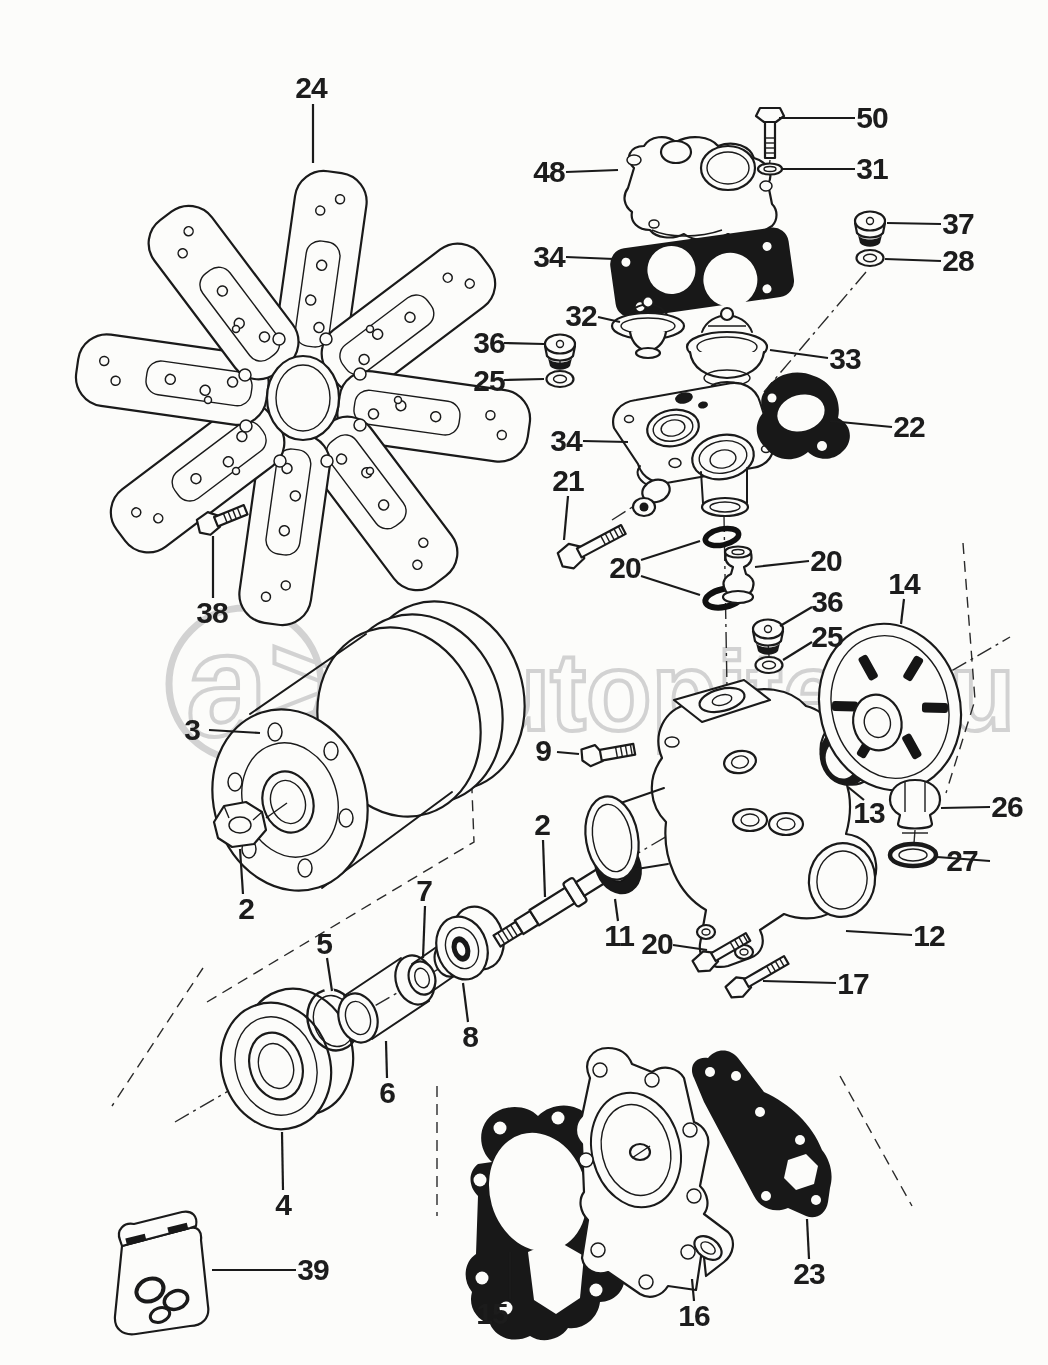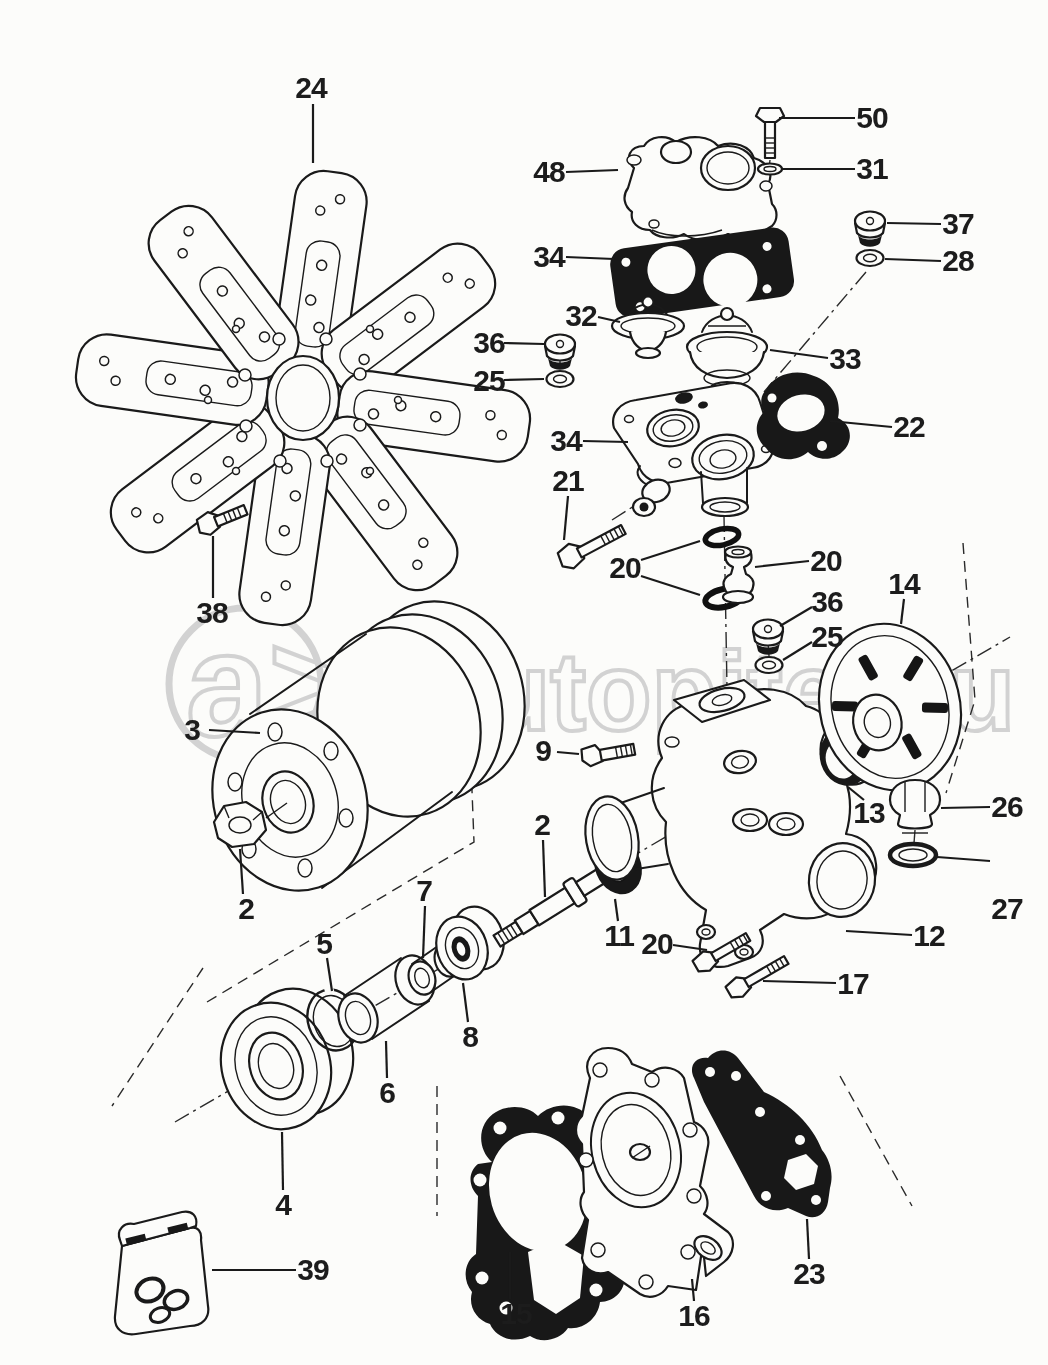--- a/index.html
+++ b/index.html
@@ -494,35 +494,35 @@
       <div class="callout" style="left: 489px; top: 381px;">25</div>
       <div class="callout" style="left: 566px; top: 441px;">34</div>
       <div class="callout" style="left: 909px; top: 427px;">22</div>
       <div class="callout" style="left: 568px; top: 481px;">21</div>
       <div class="callout" style="left: 625px; top: 568px;">20</div>
       <div class="callout" style="left: 826px; top: 561px;">20</div>
       <div class="callout" style="left: 904px; top: 584px;">14</div>
       <div class="callout" style="left: 827px; top: 602px;">36</div>
       <div class="callout" style="left: 827px; top: 637px;">25</div>
       <div class="callout" style="left: 1007px; top: 807px;">26</div>
-      <div class="callout" style="left: 1007px; top: 861px; margin-top: 48px;">27</div>
+      <div class="callout" style="left: 962px; top: 861px;">27</div>
       <div class="callout" style="left: 869px; top: 813px;">13</div>
       <div class="callout" style="left: 929px; top: 936px;">12</div>
       <div class="callout" style="left: 853px; top: 984px;">17</div>
       <div class="callout" style="left: 657px; top: 944px;">20</div>
       <div class="callout" style="left: 543px; top: 751px;">9</div>
       <div class="callout" style="left: 542px; top: 825px;">2</div>
       <div class="callout" style="left: 619px; top: 936px;">11</div>
       <div class="callout" style="left: 424px; top: 891px;">7</div>
       <div class="callout" style="left: 324px; top: 944px;">5</div>
       <div class="callout" style="left: 387px; top: 1093px;">6</div>
       <div class="callout" style="left: 283px; top: 1205px;">4</div>
       <div class="callout" style="left: 470px; top: 1037px;">8</div>
       <div class="callout" style="left: 246px; top: 909px;">2</div>
       <div class="callout" style="left: 192px; top: 730px;">3</div>
       <div class="callout" style="left: 212px; top: 613px;">38</div>
       <div class="callout" style="left: 313px; top: 1270px;">39</div>
-      <div class="callout" style="left: 516px; top: 1314px;">15</div>
+      <div class="callout" style="left: 492px; top: 1314px;">15</div>
       <div class="callout" style="left: 694px; top: 1316px;">16</div>
       <div class="callout" style="left: 809px; top: 1274px;">23</div>
     </div>
 
 </div>
 
 </body></html>

